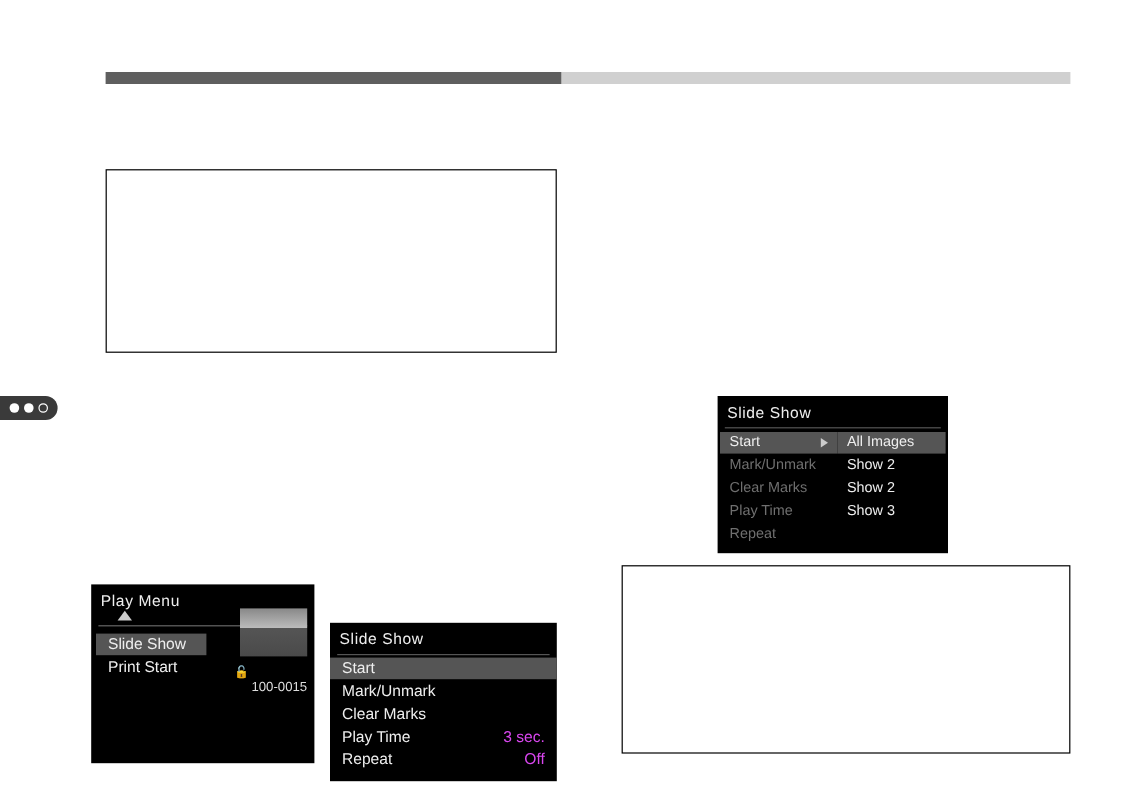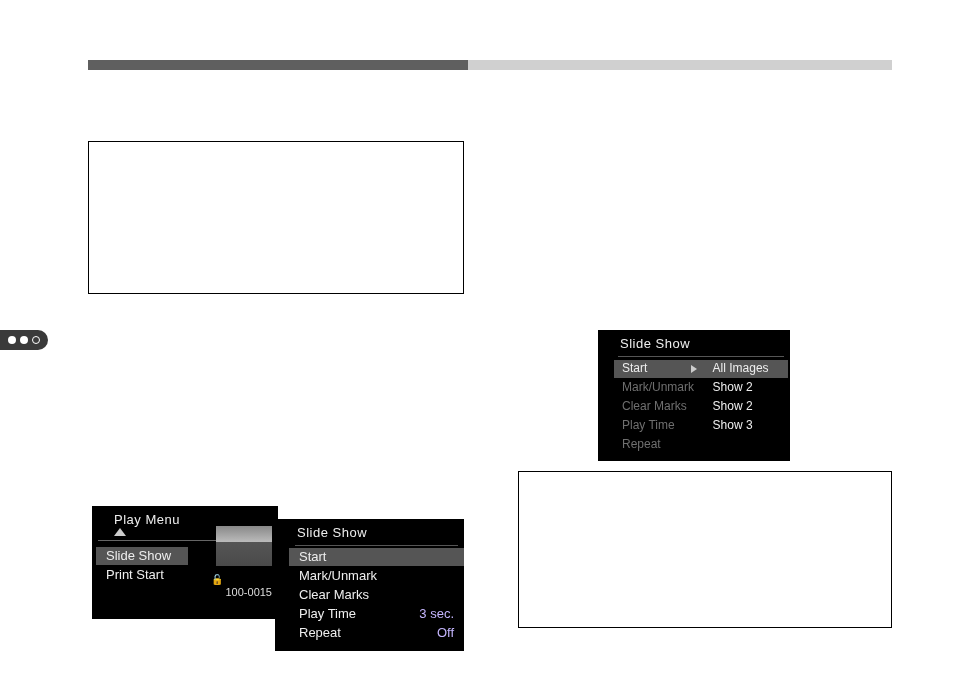--- a/index.html
+++ b/index.html
@@ -68,42 +68,41 @@
     border: 1px solid #000;
   }
   
   .cam-screen {
     position: absolute;
     background: #000;
     color: #eee;
     font-family: Arial, sans-serif;
     font-size: 13px;
     line-height: 1.2;
-    padding-left: 14px;
   }
   .cam-title {
     color: #eee;
     font-weight: normal;
     padding: 6px 8px 2px 8px;
     font-size: 13px;
     letter-spacing: 0.5px;
   }
   .cam-item {
     padding: 2px 10px;
     margin: 1px 0;
     height: 18px;
     display: flex;
     align-items: center;
   }
   .cam-item.hl {
     background: #555;
   }
   
   .play-menu {
-    left: 92px; top: 487px; width: 186px; height: 113px; margin-top: 19px;
+    left: 76px; top: 487px; width: 186px; height: 149px;
   }
   .play-menu .triangle {
     position: absolute;
     left: 22px;
     top: 22px;
     width: 0; height: 0;
     border-left: 6px solid transparent;
     border-right: 6px solid transparent;
     border-bottom: 8px solid #ccc;
   }
@@ -151,21 +150,21 @@
   }
   .ss1 .row {
     display: flex;
     justify-content: space-between;
     padding: 2px 10px;
     margin: 1px 0;
     height: 18px;
     align-items: center;
   }
   .ss1 .row.hl { background: #555; }
-  .ss1 .val { color: #c4b5fd; }
+  .ss1 .val { color: #d946ef; }
   .ss1 .divider {
     height: 1px;
     background: #555;
     margin: 2px 6px;
   }
   
   .ss2 {
     left: 598px; top: 330px; width: 192px; height: 131px;
     font-size: 12px;
   }

